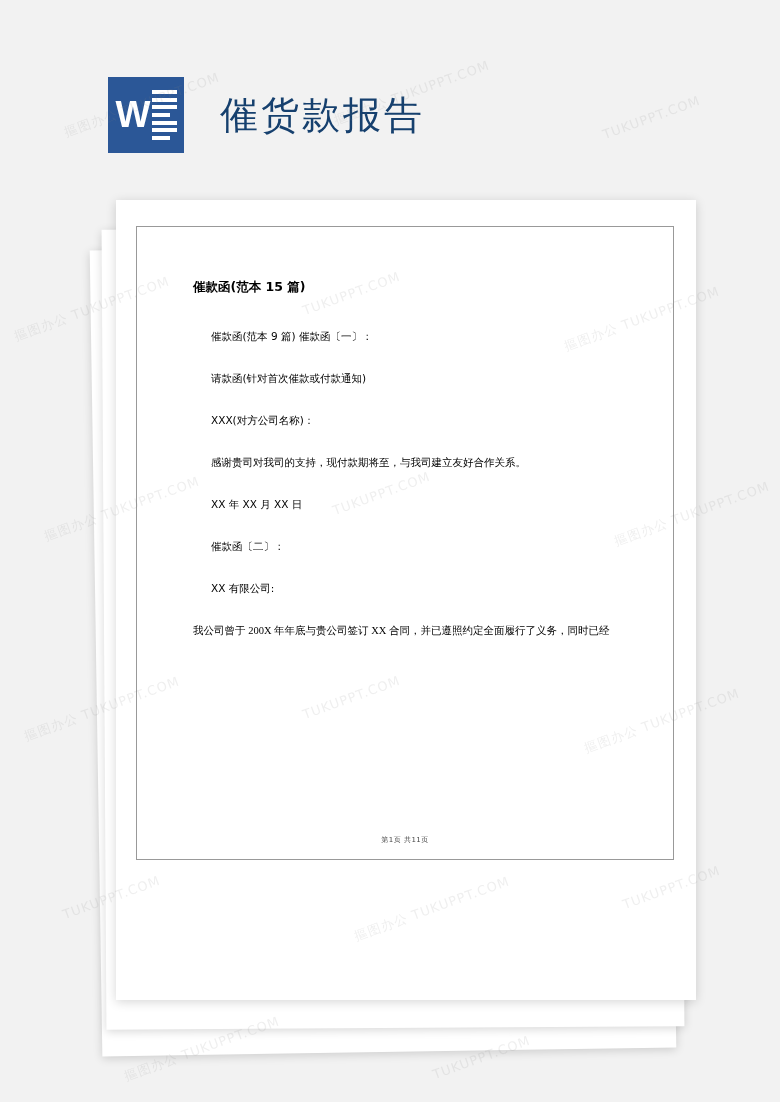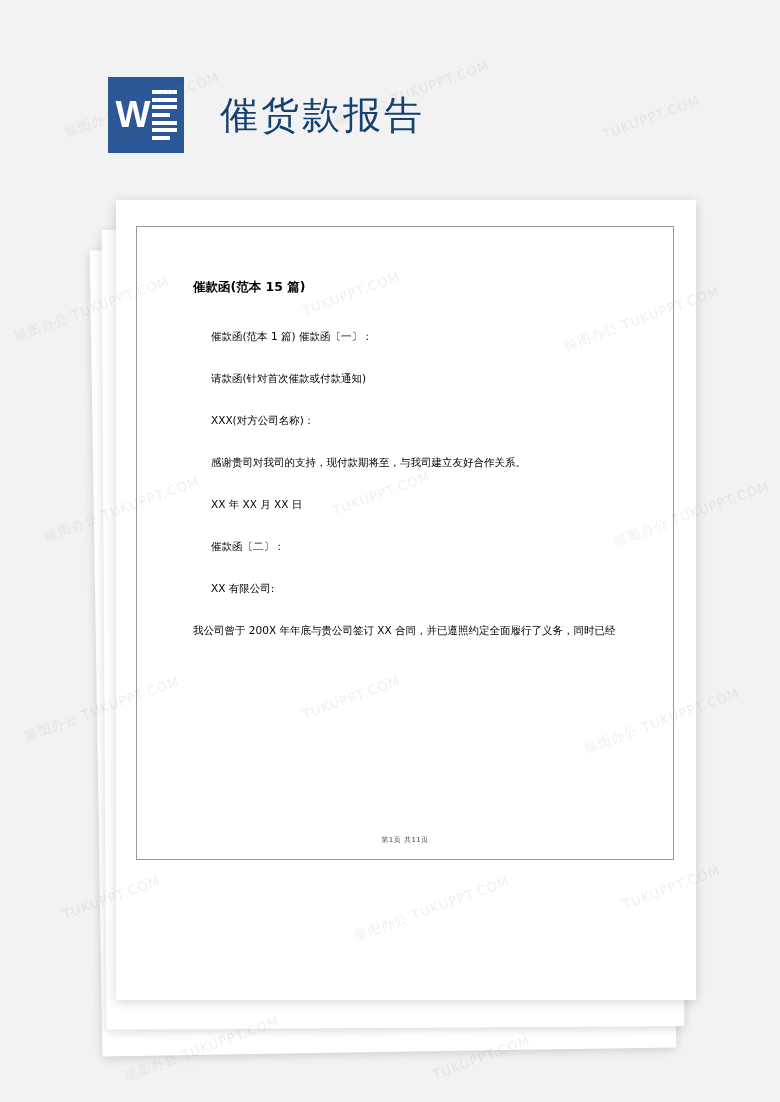--- a/index.html
+++ b/index.html
@@ -133,21 +133,21 @@
 
   .doc-para {
     font-size: 10.5px;
     line-height: 21px;
     color: #000000;
     margin: 0 0 21px 0;
     text-align: justify;
     font-family: "DejaVu Sans", "Liberation Sans", sans-serif;
   }
   .doc-para.indent { padding-left: 18px; }
-  .doc-para.tight { margin-bottom: 32px; }
+  .doc-para.tight { margin-bottom: 32px; font-family: Liberation Serif, serif; }
 
   .page-footer {
     position: absolute;
     left: 0;
     right: 0;
     bottom: 14px;
     text-align: center;
     font-size: 7px;
     color: #444444;
     letter-spacing: 0.5px;
@@ -191,21 +191,21 @@
   <div class="header-title">催货款报告</div>
 </div>
 
 <div class="sheet back2"></div>
 <div class="sheet back1"></div>
 
 <div class="sheet front">
   <div class="page-border">
     <div class="doc-inner">
       <div class="doc-title">催款函(范本 15 篇)</div>
-      <p class="doc-para indent">催款函(范本 1 篇)    催款函〔一〕：</p>
+      <p class="doc-para indent">催款函(范本 9 篇)    催款函〔一〕：</p>
       <p class="doc-para indent">请款函(针对首次催款或付款通知)</p>
       <p class="doc-para indent">XXX(对方公司名称)：</p>
       <p class="doc-para indent">感谢贵司对我司的支持，现付款期将至，与我司建立友好合作关系。</p>
       <p class="doc-para indent">XX 年 XX 月 XX 日</p>
       <p class="doc-para indent">催款函〔二〕：</p>
       <p class="doc-para indent">XX 有限公司:</p>
       <p class="doc-para tight">我公司曾于 200X 年年底与贵公司签订 XX 合同，并已遵照约定全面履行了义务，同时已经</p>
     </div>
     <div class="page-footer">第1页  共11页</div>
   </div>

